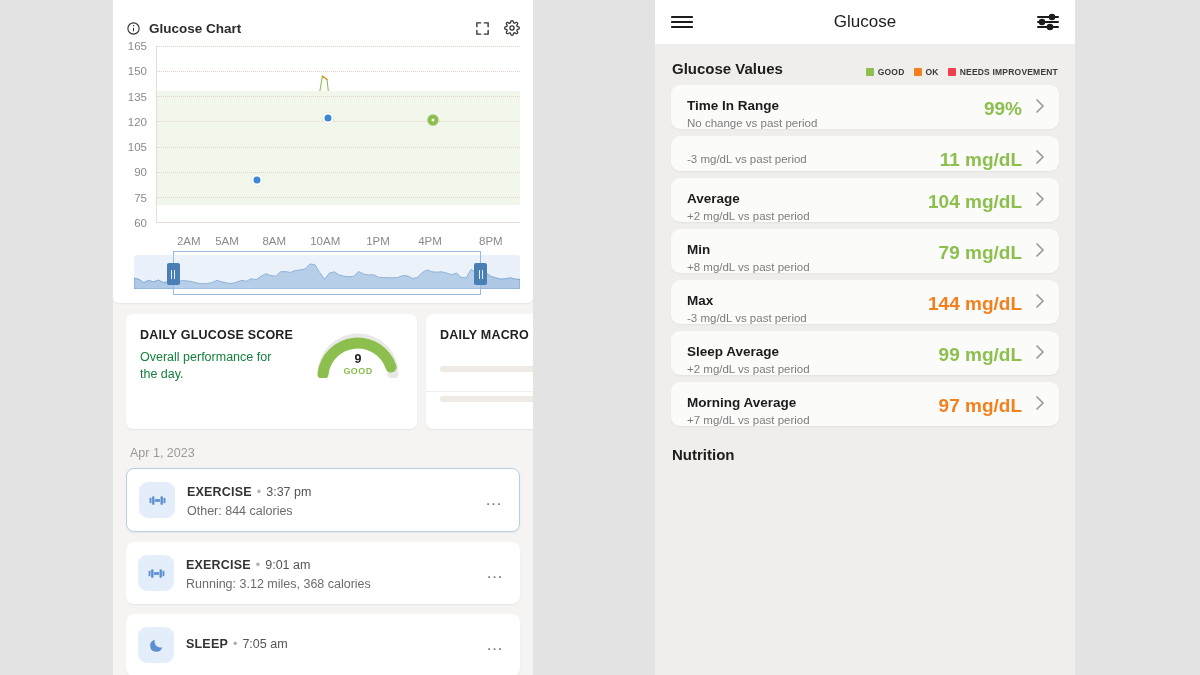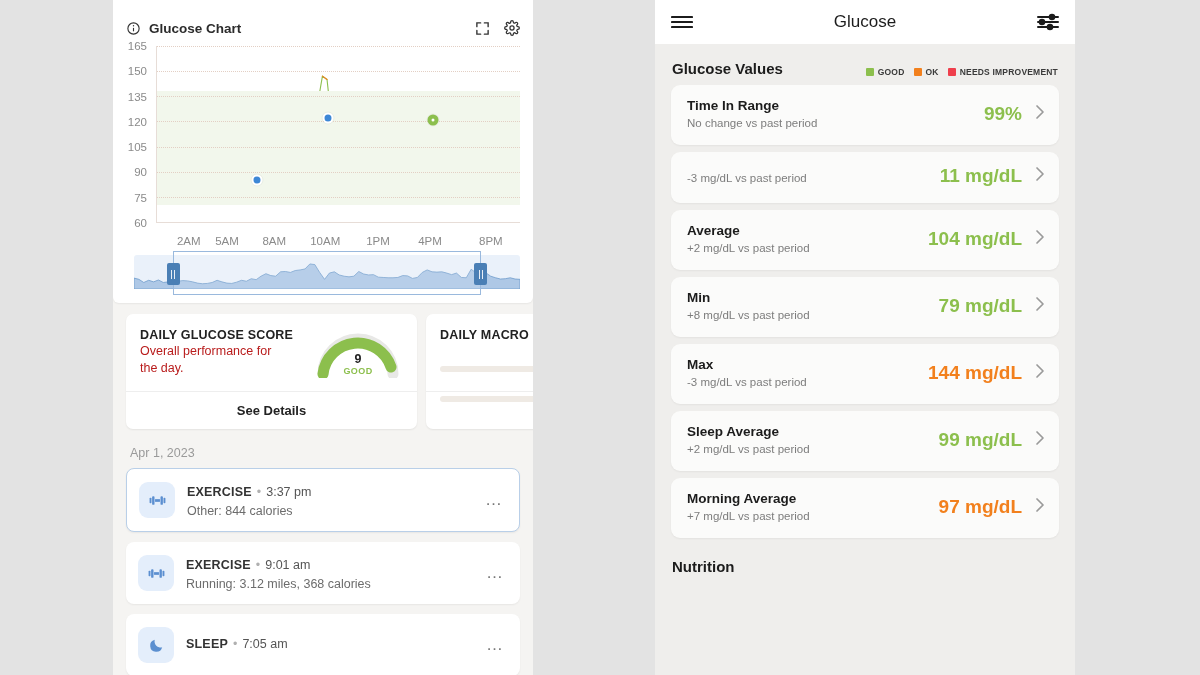--- a/index.html
+++ b/index.html
@@ -80,21 +80,21 @@
   
   .score-row { display: flex; gap: 9px; padding: 11px 13px 0 13px; }
   .score-card {
     background: #ffffff; border-radius: 7px; box-shadow: 0 1px 2px rgba(0,0,0,.07);
     overflow: hidden; flex: 0 0 auto;
   }
   .score-card.main { width: 291px; }
   .score-card.macro { width: 185px; }
   .score-body { padding: 14px 14px 10px 14px; position: relative; height: 77px; }
   .score-title { font-size: 12.5px; font-weight: 700; color: #222; letter-spacing: .2px; }
-  .score-sub { font-size: 12.5px; color: #b91c1c; margin-top: 1px; line-height: 1.35; width: 150px; }
+  .score-sub { font-size: 12.5px; color: #15803d; margin-top: 7px; line-height: 1.35; width: 150px; }
   .gauge { position: absolute; right: 16px; top: 14px; width: 86px; height: 56px; }
   .gauge-num {
     position: absolute; left: 0; right: 0; top: 24px; text-align: center;
     font-size: 12.5px; font-weight: 700; color: #222;
   }
   .gauge-lbl {
     position: absolute; left: 0; right: 0; top: 38px; text-align: center;
     font-size: 9px; font-weight: 700; color: #8cbf4d; letter-spacing: .4px;
   }
   .see-details {
@@ -145,21 +145,21 @@
     display: flex; align-items: flex-end; padding: 16px 17px 8px 17px;
   }
   .sec-title { font-size: 15px; font-weight: 700; color: #1c1c1c; text-align: right; }
   .legend { margin-left: auto; display: flex; align-items: center; gap: 9px; }
   .lg { display: flex; align-items: center; gap: 4px; }
   .sw { width: 8px; height: 8px; border-radius: 1px; display: block; }
   .lg span.t { font-size: 8.5px; font-weight: 700; color: #3a3a3a; letter-spacing: .2px; }
 
   .metric {
     margin: 0 16px 7px 16px; background: #fbfbfa; border-radius: 9px;
-    display: flex; align-items: center; padding: 13px 14px 16px 16px;
+    display: flex; padding: 13px 14px 0 16px;
     box-shadow: 0 1px 2px rgba(0,0,0,.05); cursor: pointer;
   }
   .m-text { flex: 1; }
   .m-name { font-size: 13.5px; font-weight: 700; color: #1c1c1c; }
   .m-sub { font-size: 11.5px; color: #7d7d7d; margin-top: 4px; }
   .m-val { font-size: 19px; font-weight: 700; white-space: nowrap; }
   .m-chev { margin-left: 13px; color: #9a9a9a; }
   .sec-foot { padding: 13px 17px 0 17px; font-size: 15px; font-weight: 700; color: #1c1c1c; }
 </style>
 </head>
@@ -259,21 +259,20 @@
           <div class="score-sub">Overall performance for the day.</div>
           <div class="gauge">
             <svg width="86" height="50" viewBox="0 0 86 50" fill="none">
               <path d="M8 46 A35 35 0 0 1 78 46" stroke="#e8e8e6" stroke-width="11" stroke-linecap="round"></path>
               <path d="M8 46 A35 35 0 0 1 76 39" stroke="#8cbf4d" stroke-width="11" stroke-linecap="round"></path>
             </svg>
             <div class="gauge-num">9</div>
             <div class="gauge-lbl">GOOD</div>
           </div>
         </div>
-        <div class="see-details">See Details</div>
       </div>
 
       <div class="score-card macro">
         <div class="score-body">
           <div class="score-title">DAILY MACRO</div>
           <div class="macro-row">
             <div class="macro-lbl">CALORIES</div>
             <div class="macro-bar"></div>
           </div>
           <div class="macro-row">

